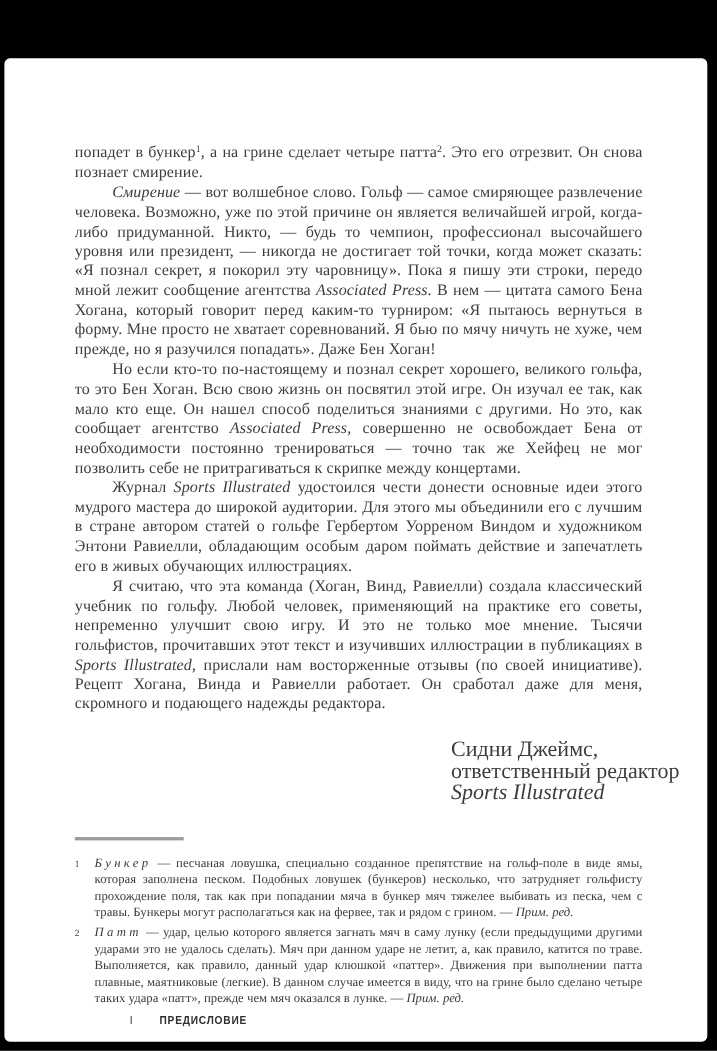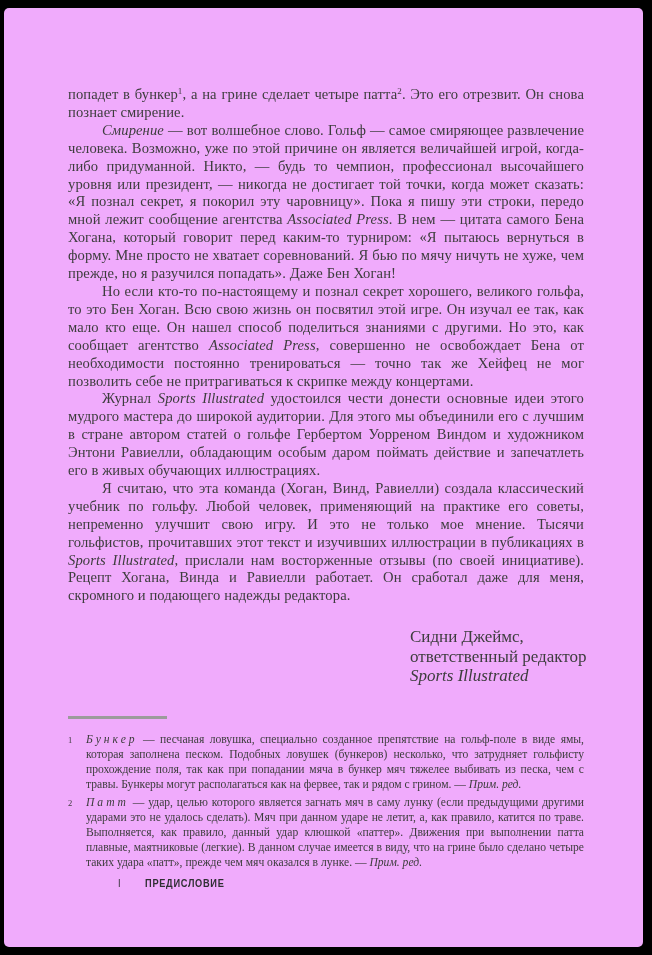--- a/index.html
+++ b/index.html
@@ -34,21 +34,21 @@
   .body-text p.indent { text-indent: 34px; }
   .body-text em, .signature em { }
   sup.fnref {
     font-size: 9px;
     line-height: 0;
     vertical-align: 5px;
   }
   
   .signature {
     margin: 22px 0 0 342px;
-    font-size: 17px;
+    font-size: 20px;
     line-height: 19.5px;
   }
   .signature div { white-space: nowrap; }
   
   .footnote-rule {
     width: 99px;
     height: 3px;
     background: #9b9b9b;
     margin-top: 30px;
     border: none;
@@ -86,21 +86,21 @@
     transform: scaleX(0.88);
     transform-origin: left center;
     white-space: nowrap;
   }
   .footer .marker { margin-right: 27px; font-weight: 400; }
 </style>
 </head>
 <body>
 
 <div class="screen" style="background: rgb(0, 0, 0);">
-  <div class="page" style="background: #f0abfc;">
+  <div class="page" style="background: #ffffff; margin-top: 45px;">
     <div class="content" style="color: rgb(61, 61, 61);">
 
       <div class="body-text" id="body-text">
           <p class="">попадет в бункер<sup class="fnref">1</sup>, а на грине сделает четыре патта<sup class="fnref">2</sup>. Это его отрезвит. Он снова познает смирение.</p>
           <p class="indent"><em>Смирение</em> — вот волшебное слово. Гольф — самое смиряющее развлечение человека. Возможно, уже по этой причине он является величайшей игрой, когда-либо придуманной. Никто, — будь то чемпион, профессионал высочайшего уровня или президент, — никогда не достигает той точки, когда может сказать: «Я познал секрет, я покорил эту чаровницу». Пока я пишу эти строки, передо мной лежит сообщение агентства <em>Associated Press</em>. В нем — цитата самого Бена Хогана, который говорит перед каким-то турниром: «Я пытаюсь вернуться в форму. Мне просто не хватает соревнований. Я бью по мячу ничуть не хуже, чем прежде, но я разучился попадать». Даже Бен Хоган!</p>
           <p class="indent">Но если кто-то по-настоящему и познал секрет хорошего, великого гольфа, то это Бен Хоган. Всю свою жизнь он посвятил этой игре. Он изучал ее так, как мало кто еще. Он нашел способ поделиться знаниями с другими. Но это, как сообщает агентство <em>Associated Press</em>, совершенно не освобождает Бена от необходимости постоянно тренироваться — точно так же Хейфец не мог позволить себе не притрагиваться к скрипке между концертами.</p>
           <p class="indent">Журнал <em>Sports Illustrated</em> удостоился чести донести основные идеи этого мудрого мастера до широкой аудитории. Для этого мы объединили его с лучшим в стране автором статей о гольфе Гербертом Уорреном Виндом и художником Энтони Равиелли, обладающим особым даром поймать действие и запечатлеть его в живых обучающих иллюстрациях.</p>
           <p class="indent">Я считаю, что эта команда (Хоган, Винд, Равиелли) создала классический учебник по гольфу. Любой человек, применяющий на практике его советы, непременно улучшит свою игру. И это не только мое мнение. Тысячи гольфистов, прочитавших этот текст и изучивших иллюстрации в публикациях в <em>Sports Illustrated</em>, прислали нам восторженные отзывы (по своей инициативе). Рецепт Хогана, Винда и Равиелли работает. Он сработал даже для меня, скромного и подающего надежды редактора.</p>
         </div>
 

